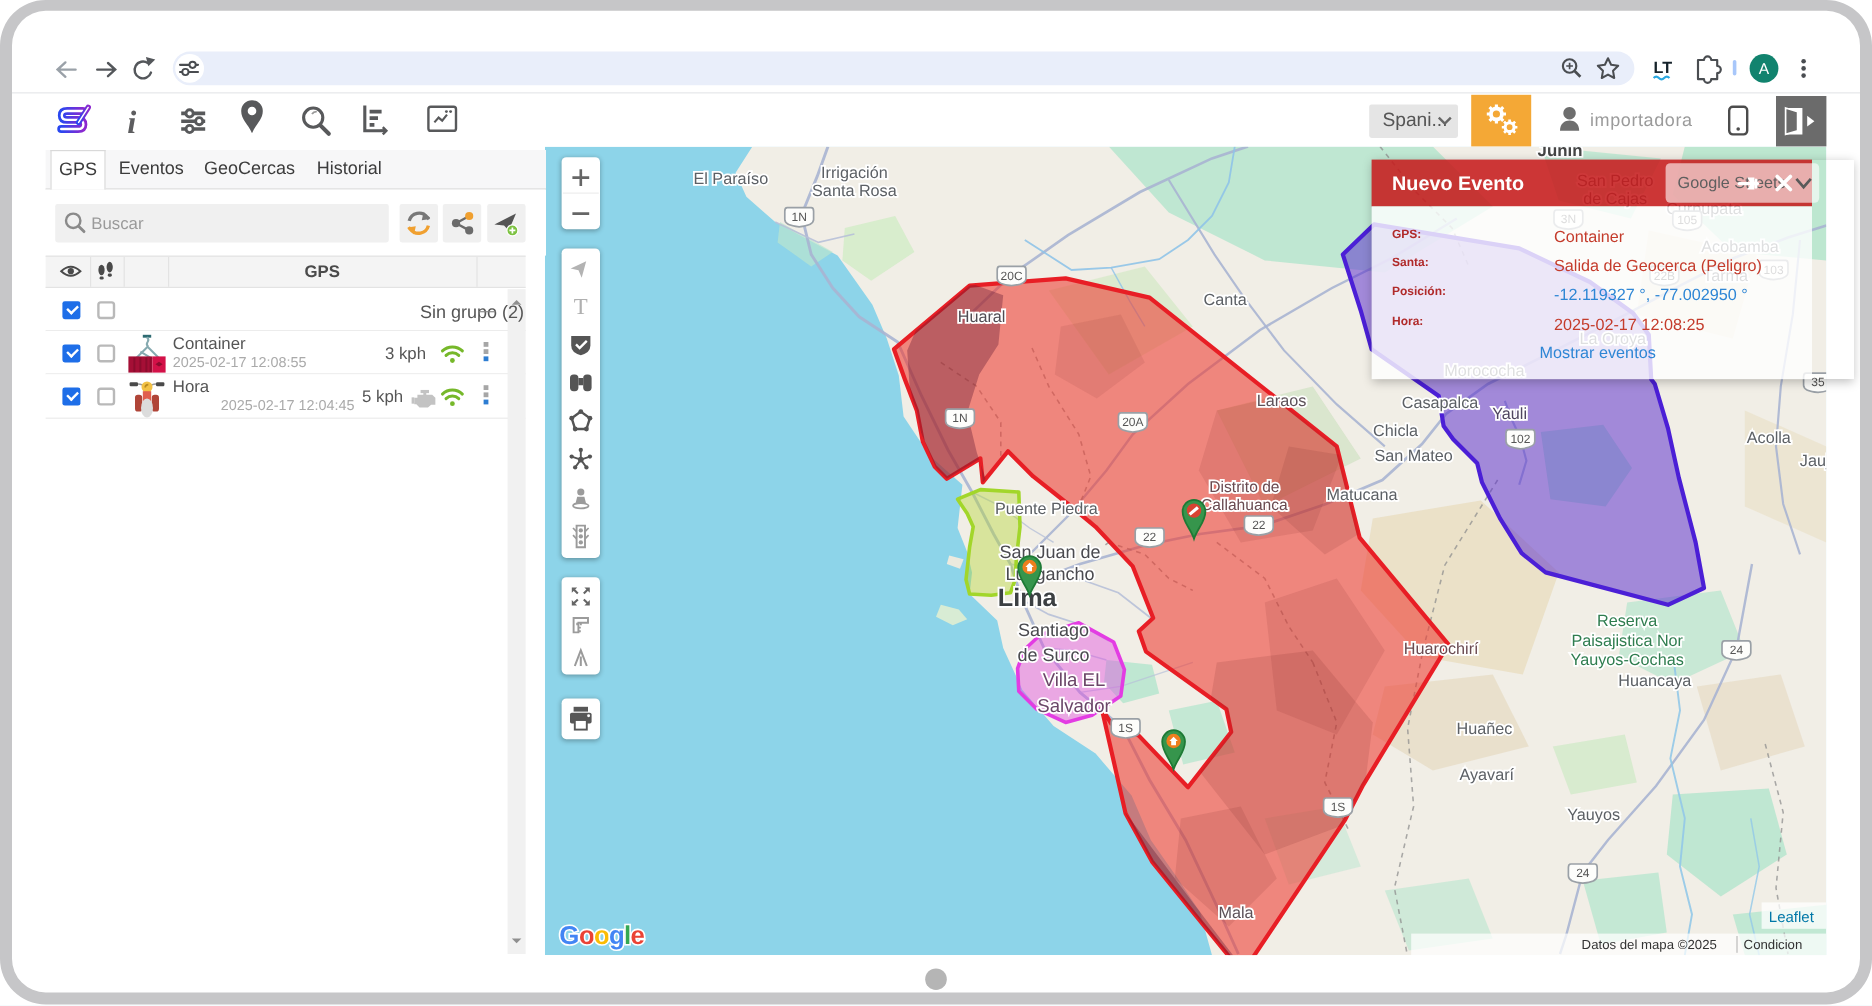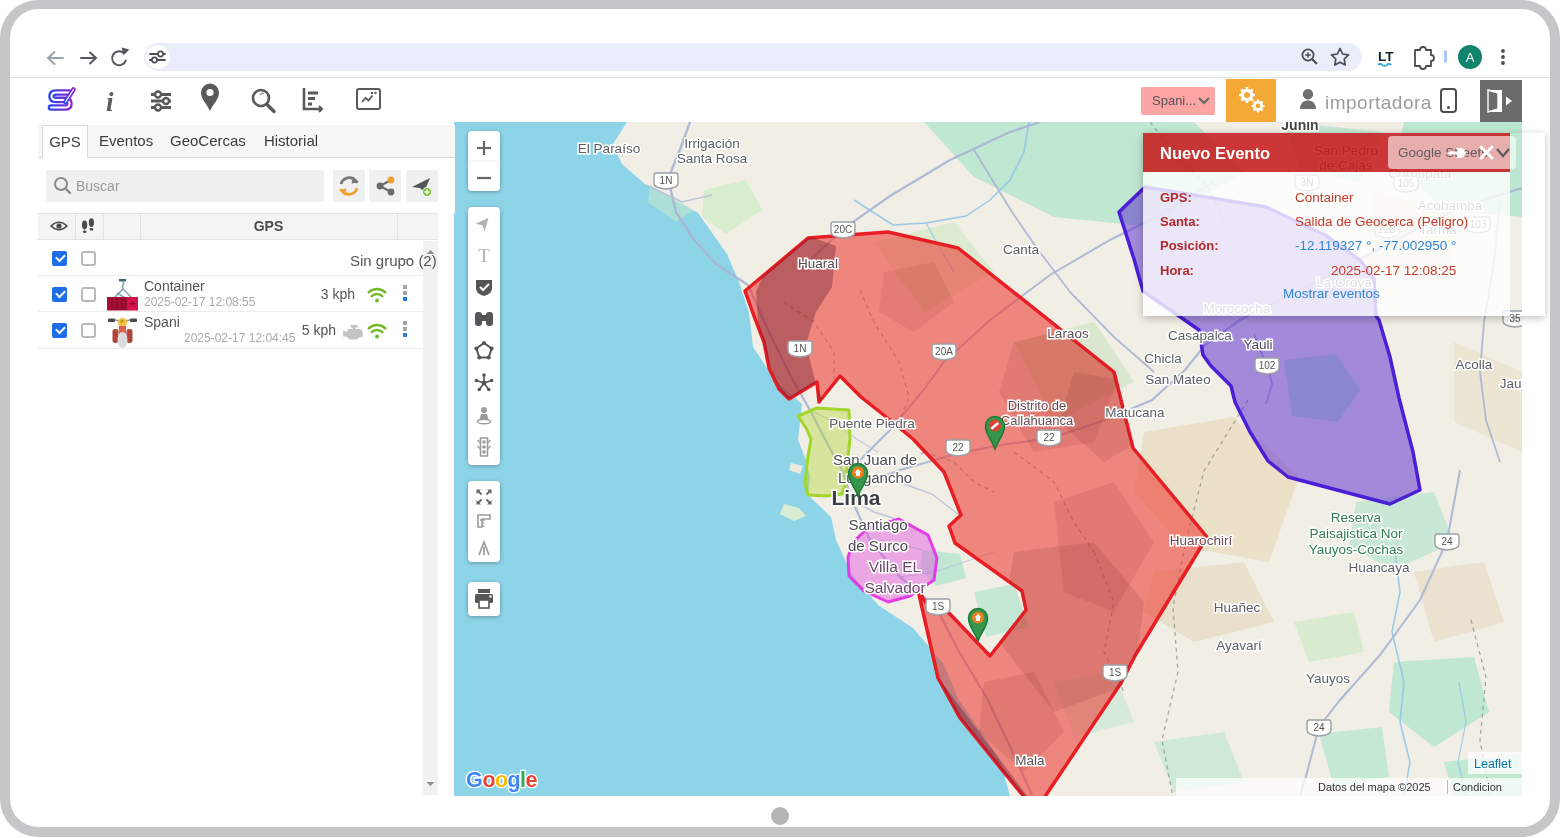--- a/index.html
+++ b/index.html
@@ -13,24 +13,24 @@
     box-shadow:0 0 0 120px #fff;z-index:55;pointer-events:none;}
   #homebtn{position:absolute;left:771px;top:807px;width:18px;height:18px;border-radius:50%;background:#b5b5b5;z-index:56;}
   
   #chrome{position:absolute;left:10px;top:9px;width:1540px;height:69px;background:#fff;z-index:5;}
   #chromeline{position:absolute;left:10px;top:77px;width:1540px;height:1px;background:#dfe1e5;z-index:5;}
   #urlpill{position:absolute;left:144px;top:43px;width:1218px;height:28px;border-radius:14px;background:#e9eefa;z-index:6;}
   #urlcircle{position:absolute;left:146px;top:45px;width:24px;height:24px;border-radius:50%;background:#fff;z-index:7;}
   #urltext{position:absolute;left:180px;top:44px;height:28px;line-height:27px;font-size:13.6px;color:#27292d;z-index:7;}
   
   #toolbar{position:absolute;left:10px;top:78px;width:1540px;height:44px;background:#fff;z-index:5;}
-  #langsel{position:absolute;left:1141px;top:87px;width:74px;height:28px;background:#fca5a5;border-radius:2px;z-index:6;
-     font-size:13px;color:#555;line-height:28px;padding-left:11px;box-sizing:border-box;}
+  #langsel{position:absolute;left:1141px;top:87px;width:74px;height:28px;background:#e5e5e5;border-radius:2px;z-index:6;
+     font-size:16px;color:#555;line-height:28px;padding-left:11px;box-sizing:border-box;}
   #gearbtn{position:absolute;left:1226px;top:79px;width:50px;height:43px;background:#f4a836;z-index:6;}
-  #userlbl{position:absolute;left:1325px;top:92px;font-size:19px;color:#9b9b9b;letter-spacing:0.5px;z-index:6;}
+  #userlbl{position:absolute;left:1325px;top:92px;font-size:15px;color:#9b9b9b;letter-spacing:0.5px;z-index:6;}
   #exitbtn{position:absolute;left:1480px;top:80px;width:42px;height:42px;background:#6b6b6b;z-index:6;}
   
   #tabbar{position:absolute;left:38px;top:125px;width:417px;height:32px;background:#f7f7f8;border-bottom:1px solid #d9d9d9;z-index:5;}
   .tab{position:absolute;top:125px;height:32px;line-height:32px;font-size:15px;color:#3c3c3c;z-index:6;text-align:center;}
   #tabgps{left:42px;width:46px;background:#fff;border:1px solid #d9d9d9;border-bottom:none;height:33px;box-sizing:border-box;z-index:7;}
   #searchrow{position:absolute;left:38px;top:158px;width:417px;height:55px;background:#fff;z-index:5;}
   #searchbox{position:absolute;left:46px;top:170px;width:278px;height:32px;background:#f0f0f0;border-radius:2px;z-index:6;}
   #searchtxt{position:absolute;left:76px;top:170px;height:32px;line-height:32px;font-size:14px;color:#9a9a9a;z-index:7;}
   .sbtn{position:absolute;top:170px;width:32px;height:32px;background:#f0f0f0;border-radius:2px;z-index:6;}
   
@@ -48,21 +48,21 @@
   .kph{position:absolute;font-size:14px;color:#555;z-index:6;text-align:right;}
   #scrolltrack{position:absolute;left:423px;top:241px;width:15px;height:554px;background:#f1f1f1;z-index:5;}
   
   #map{position:absolute;left:454px;top:122px;width:1068px;height:674px;z-index:4;overflow:hidden;}
   .mapctl{position:absolute;width:32px;background:#fff;border-radius:4px;box-shadow:0 1px 4px rgba(0,0,0,0.3);z-index:10;}
   
   #popup{position:absolute;left:1143px;top:133px;width:402px;height:183px;z-index:20;box-shadow:0 2px 8px rgba(0,0,0,0.25);}
   #popuphead{position:absolute;left:0;top:0;width:367px;height:39px;background:rgba(198,26,28,0.87);}
   #popuptitle{position:absolute;left:17px;top:11px;font-size:16.5px;font-weight:bold;color:#fff;}
   #popupbody{position:absolute;left:0;top:39px;width:367px;height:144px;background:rgba(255,255,255,0.80);}
-  .plabel{position:absolute;left:17px;font-size:13px;font-weight:bold;color:#b02a2a;}
+  .plabel{position:absolute;left:17px;font-size:10px;font-weight:bold;color:#b02a2a;}
   .pval{position:absolute;left:152px;font-size:13.5px;color:#c43b2b;}
   #layersel{position:absolute;left:1388px;top:136px;width:128px;height:33px;background:rgba(255,255,255,0.6);border-radius:4px;z-index:22;
     font-size:13.5px;color:#5f5f5f;line-height:33px;padding-left:10px;box-sizing:border-box;}
 </style>
 </head>
 <body>
 <div id="stage">
 
   <div id="map">
       <svg width="1068" height="674" viewBox="0 0 1068 674" style="position:absolute;left:0;top:0;">
@@ -310,21 +310,21 @@
   <div class="cb cbchecked" style="left:52px;top:287px;"></div>
   <div class="cb cbempty" style="left:81px;top:287px;"></div>
   <div class="cb cbchecked" style="left:52px;top:323px;"></div>
   <div class="cb cbempty" style="left:81px;top:323px;"></div>
 
   <div class="name" style="left:311px;top:252px;font-size:15px;margin-left:39px;">Sin grupo (2)</div>
   <div class="name" style="left:399px;top:250px;color:#888;">—</div>
   <div class="name" style="left:144px;top:278px;">Container</div>
   <div class="date" style="left:144px;top:295px;">2025-02-17 12:08:55</div>
   <div class="kph" style="left:300px;top:286px;width:55px;">3 kph</div>
-  <div class="name" style="left:144px;top:314px;">Spani</div>
+  <div class="name" style="left:144px;top:314px;">Hora</div>
   <div class="date" style="left:144px;top:331px;margin-left:40px;">2025-02-17 12:04:45</div>
   <div class="kph" style="left:281px;top:322px;width:55px;">5 kph</div>
 
   <div id="scrolltrack"></div>
 
   <div class="mapctl" id="ctlzoom" style="left:468px;top:131px;height:60px;"></div>
   <div class="mapctl" id="ctltools" style="left:468px;top:207px;height:258px;"></div>
   <div class="mapctl" id="ctlmeasure" style="left:468px;top:481px;height:81px;"></div>
   <div class="mapctl" id="ctlprint" style="left:468px;top:582px;height:34px;"></div>
 
@@ -332,21 +332,21 @@
     <div id="popuphead"></div>
     <div id="popupbody"></div>
     <div id="popuptitle">Nuevo Evento</div>
     <div class="plabel" style="top:57px;">GPS:</div>
     <div class="pval" style="top:57px;">Container</div>
     <div class="plabel" style="top:81px;">Santa:</div>
     <div class="pval" style="top:81px;">Salida de Geocerca (Peligro)</div>
     <div class="plabel" style="top:105px;">Posición:</div>
     <div class="pval" style="top:105px;color:#2e86d5;">-12.119327 °, -77.002950 °</div>
     <div class="plabel" style="top:130px;">Hora:</div>
-    <div class="pval" style="top:130px;margin-left:36px;">2025-02-17 12:08:25</div>
+    <div class="pval" style="top:130px;">2025-02-17 12:08:25</div>
     <div class="pval" style="top:153px;left:140px;color:#2e86d5;">Mostrar eventos</div>
   </div>
   <div id="layersel">Google Streets</div>
 
   <svg class="abs" style="left:10px;top:9px;z-index:8;" width="1540" height="69">
     <g stroke="#9aa1a8" stroke-width="2" fill="none" stroke-linecap="round">
       <path d="M 38,49 H 53 M 44.5,43 L 38,49 L 44.5,55"></path>
     </g>
     <g stroke="#54575b" stroke-width="2" fill="none" stroke-linecap="round">
       <path d="M 71,49 H 86 M 80,43.5 86,49 80,54.5"></path>

